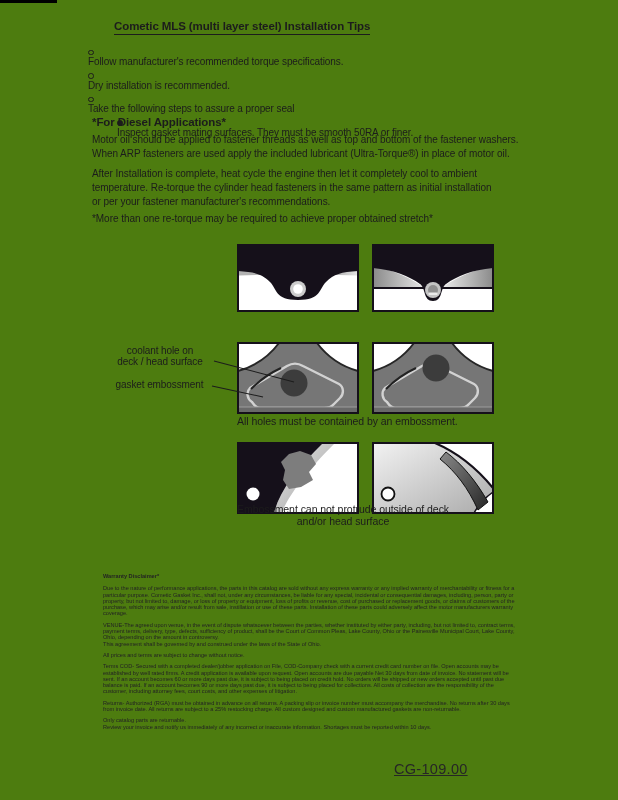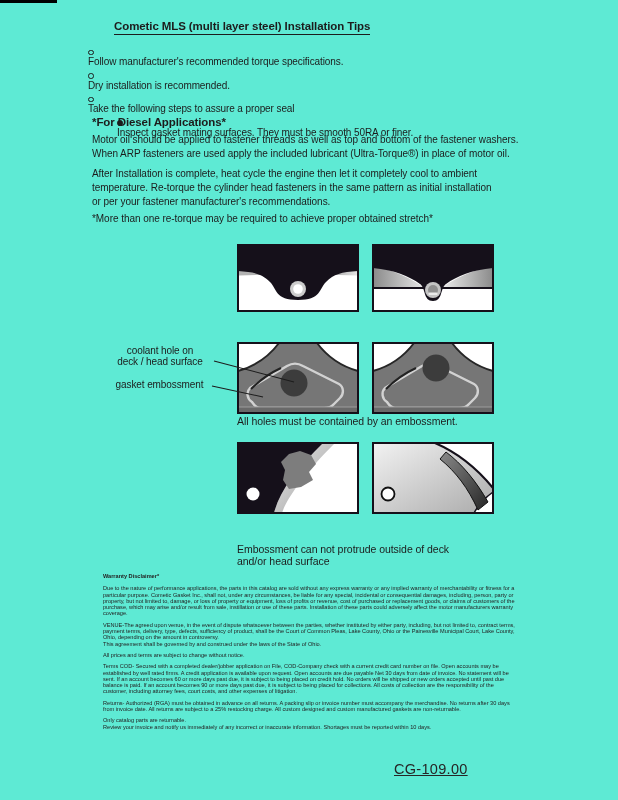--- a/index.html
+++ b/index.html
@@ -1,17 +1,17 @@
 <!DOCTYPE html>
 <html><head>
 <meta charset="utf-8">
 <style>
   html,body { margin:0; padding:0; background:#fff; }
   .page {
-    position:relative; width:618px; height:800px; background:#5eead4;
+    position:relative; width:618px; height:800px; background:#4d7c0f;
     font-family:"Liberation Sans", sans-serif; color:#1c1c1c; overflow:hidden;
   }
   .artifact-top { position:absolute; left:0; top:0; width:57px; height:2.5px; background:#000; }
 
   .title {
     position:absolute; left:114px; top:20px;
     font-size:11.5px; font-weight:bold; letter-spacing:-0.1px;
     border-bottom:1.6px solid #1c1c1c; padding-bottom:1.5px;
     white-space:nowrap;
   }
@@ -209,21 +209,21 @@
       <path d="M63,1 L121,1 L121,46 C103,24 84,10 63,1 Z" fill="#ffffff"></path>
       <path d="M63,1 C84,10 103,24 121,46" stroke="#15101a" stroke-width="2" fill="none"></path>
       <path d="M121,50 L121,71 L102,71 C107,62 114,55 121,50 Z" fill="#ffffff"></path>
       <path d="M121,50 C114,55 107,62 102,71" stroke="#15101a" stroke-width="1.5" fill="none"></path>
       <path d="M74,10 C90,22 104,39 116,60 L106,68 C96,46 84,30 68,17 Z" fill="url(#g5)" stroke="#111111" stroke-width="1"></path>
       <circle cx="16" cy="52" r="6.5" fill="#ffffff" stroke="#111111" stroke-width="1.8"></circle>
       <rect x="1" y="1" width="120" height="70" fill="none" stroke="#15101a" stroke-width="2"></rect>
     </svg>
   </div>
 
-  <div class="dg-caption" style="top:544px;">Embossment can not protrude outside of deck
+  <div class="dg-caption" style="top:504px;text-align:center;">Embossment can not protrude outside of deck
 and/or head surface</div>
 
   <div class="fineprint">
     <h4>Warranty Disclaimer*</h4>
     <p>Due to the nature of performance applications, the parts in this catalog are sold without any express warranty or any implied warranty of merchantability or fitness for a particular purpose.  Cometic Gasket Inc., shall not, under any circumstances, be liable for any special, incidental or consequential damages, including, person, party or property, but not limited to, damage, or loss of property or equipment, loss of profits or revenue, cost of purchased or replacement goods, or claims of customers of the purchase, which may arise and/or result from sale, instillation or use of these parts.  Installation of these parts could adversely affect the motor manufacturers warranty coverage.</p>
     <p>VENUE-The agreed upon venue, in the event of dispute whatsoever between the parties, whether instituted by either party, including, but not limited to, contract terms, payment terms, delivery, type, defects, sufficiency of product, shall be the Court of Common Pleas, Lake County, Ohio or the Painesville Municipal Court, Lake County, Ohio, depending on the amount in controversy.
 This agreement shall be governed by and construed under the laws of the State of Ohio.</p>
     <p>All prices and terms are subject to change without notice.</p>
     <p>Terms COD- Secured with a completed dealer/jobber application on File, COD-Company check with a current credit card number on file.  Open accounts may be established by well rated firms.  A credit application is available upon request.  Open accounts are due payable Net 30 days from date of invoice.  No statement will be sent.  If an account becomes 60 or more days past due, it is subject to being placed on credit hold.  No orders will be shipped or new orders accepted until past due balance is paid.  If an account becomes 90 or more days past due, it is subject to being placed for collections.  All costs of collection are the responsibility of the customer, including attorney fees, court costs, and other expenses of litigation.</p>
     <p>Returns- Authorized (RGA) must be obtained in advance on all returns.  A packing slip or invoice number must accompany the merchandise.  No returns after 30 days from invoice date.  All returns are subject to a 25% restocking charge.  All custom designed and custom manufactured gaskets are non-returnable.</p>

